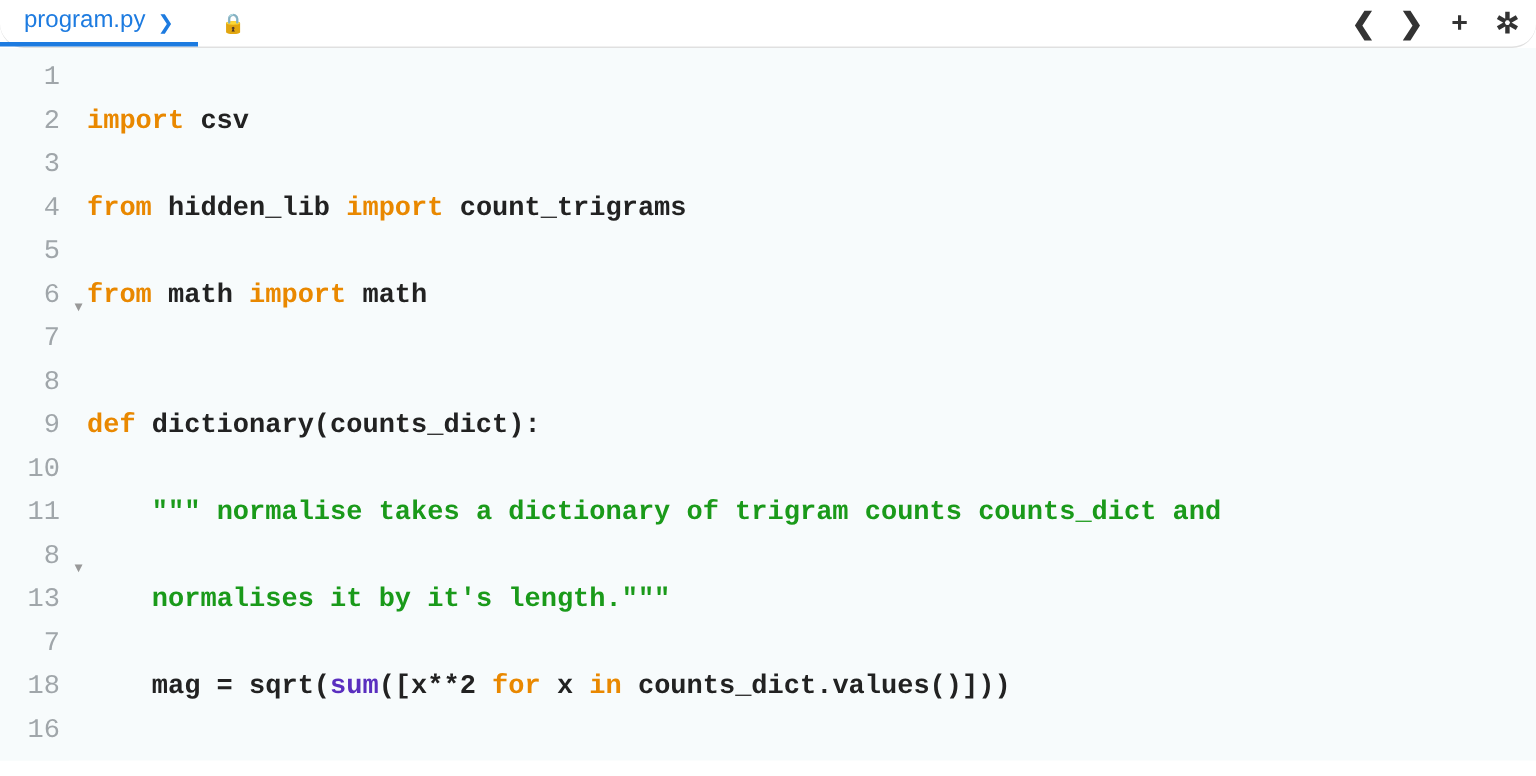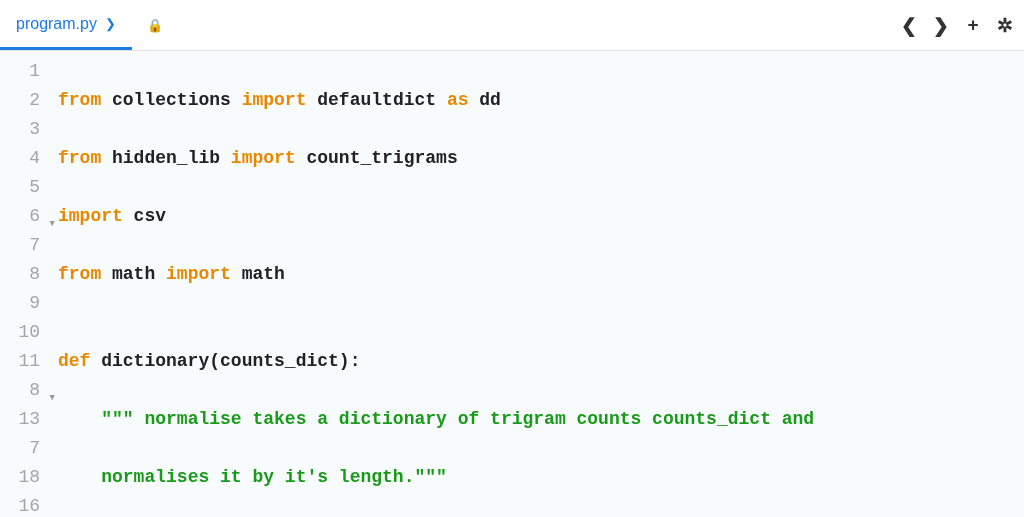--- a/index.html
+++ b/index.html
@@ -7,24 +7,25 @@
     font-family: Menlo, Monaco, Consolas, "Courier New", monospace;
     font-size: 18px;
     background: #fff;
     width: 1024px;
     height: 517px;
     overflow: hidden;
   }
   .tabbar {
     display: flex;
     align-items: center;
-    height: 51px;
+    height: 32px;
     border-bottom: 1px solid #e0e0e0;
     background: #fff;
     position: relative;
+    border-radius: 21px;
   }
   .tab {
     display: flex;
     align-items: center;
     padding: 0 16px;
     height: 100%;
     font-family: -apple-system, BlinkMacSystemFont, "Segoe UI", Arial, sans-serif;
     font-size: 16px;
     color: #333;
     cursor: pointer;
@@ -143,23 +144,22 @@
     <div class="ln"><span>9</span></div>
     <div class="ln"><span>10</span></div>
     <div class="ln"><span>11</span></div>
     <div class="ln"><span>8</span><span class="fold">▼</span></div>
     <div class="ln"><span>13</span></div>
     <div class="ln"><span>7</span></div>
     <div class="ln"><span>18</span></div>
     <div class="ln"><span>16</span></div>
   </div>
   <div class="code">
-<div><span class="kw">from</span><span> collections </span><span class="kw">import</span><span> defaultdict </span><span class="kw">as</span><span> dd</span></div>
+<div><span class="kw">import</span><span> csv</span></div>
 <div><span class="kw">from</span><span> hidden_lib </span><span class="kw">import</span><span> count_trigrams</span></div>
-<div><span class="kw">import</span><span> csv</span></div>
 <div><span class="kw">from</span><span> math </span><span class="kw">import</span><span> math</span></div>
 <div><span></span></div>
 <div><span class="kw">def</span><span> dictionary(counts_dict):</span></div>
 <div><span>    </span><span class="str">""" normalise takes a dictionary of trigram counts counts_dict and</span></div>
 <div><span>    </span><span class="str">normalises it by it's length."""</span></div>
 <div><span>    mag = sqrt(</span><span class="bi">sum</span><span>([x**</span><span>2</span><span> </span><span class="kw">for</span><span> x </span><span class="kw">in</span><span> counts_dict.values()]))</span></div>
 
 <div><span></span></div>
 
 

